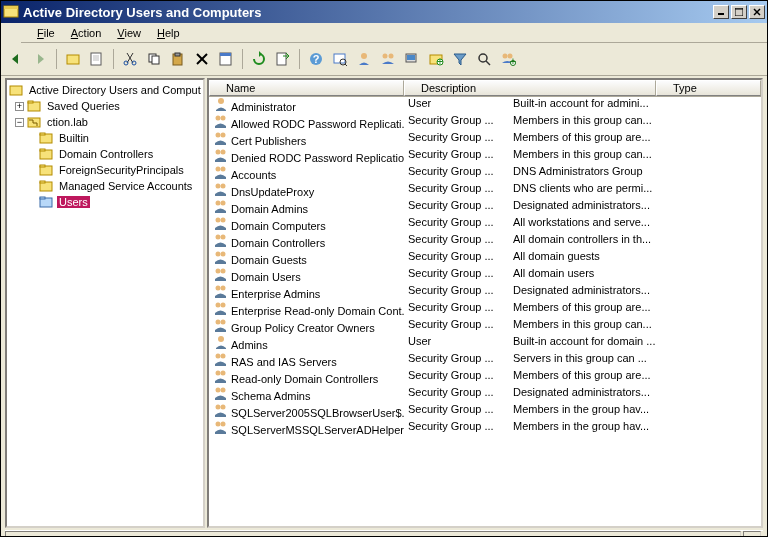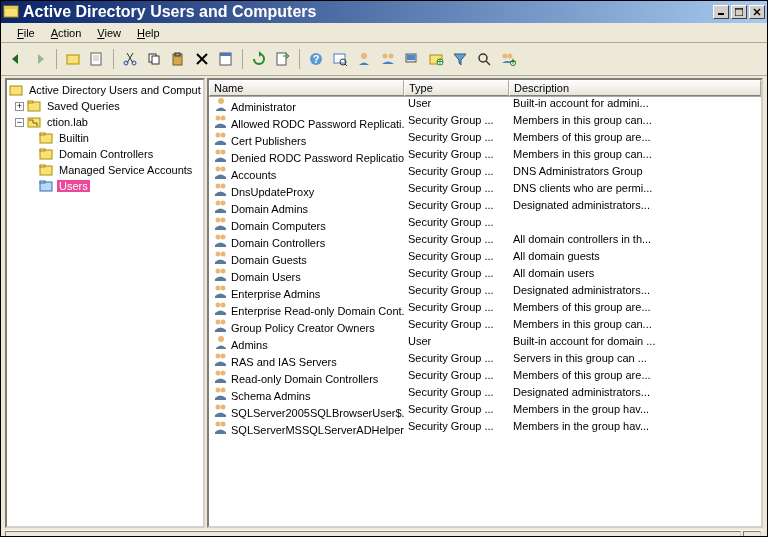--- a/index.html
+++ b/index.html
@@ -1,41 +1,41 @@
 <!DOCTYPE html>
 <html><head>
 <meta charset="utf-8">
 <style>
 * { margin: 0; padding: 0; box-sizing: border-box; font-family: Tahoma, Arial, sans-serif; font-size: 11px; }
 body { background: #ece9d8; width: 768px; height: 537px; overflow: hidden; border: 1px solid #000; }
 .titlebar { background: linear-gradient(to right, #0a246a, #a6caf0); height: 22px; display: flex; align-items: center; padding: 0 2px; color: #fff; font-weight: bold; }
 .titlebar-icon { width: 16px; height: 16px; margin-right: 4px; display: inline-block; }
 .titlebar-icon svg { width: 16px; height: 16px; }
-.titlebar-text { flex: 1; font-size: 16px; }
+.titlebar-text { flex: 1; font-size: 13px; }
 .win-btns { display: flex; }
 .win-btn { width: 16px; height: 14px; background: #d4d0c8; border: 1px solid #fff; border-right-color: #404040; border-bottom-color: #404040; margin-left: 2px; display: flex; align-items: center; justify-content: center; font-size: 9px; font-family: Marlett, Arial; cursor: pointer; }
-.menubar { height: 20px; display: flex; align-items: center; padding: 0 8px; border-bottom: 1px solid #aca899; background: #ece9d8; }
+.menubar { height: 20px; display: flex; align-items: center; padding: 0 8px; border-bottom: 1px solid #aca899; background: #ece9d8; margin-left: 20px; }
 .menu-item { padding: 2px 8px; cursor: pointer; }
 .menu-item u { text-decoration: underline; }
 .toolbar-wrap { border-bottom: 1px solid #aca899; padding: 2px 4px; background: #ece9d8; }
 .toolbar { height: 28px; display: flex; align-items: center; gap: 2px; }
 .tbtn { width: 22px; height: 22px; display: flex; align-items: center; justify-content: center; cursor: pointer; border: 1px solid transparent; }
 .tsep { width: 1px; height: 20px; background: #aca899; margin: 0 3px; }
 .content { display: flex; height: 454px; }
 .tree-panel { width: 200px; background: #fff; border: 2px inset #d4d0c8; margin: 2px 1px 2px 4px; overflow: auto; padding: 2px; }
 .list-panel { flex: 1; background: #fff; border: 2px inset #d4d0c8; margin: 2px 4px 2px 1px; overflow: auto; display: flex; flex-direction: column; }
 .tree-node { display: flex; align-items: center; height: 16px; white-space: nowrap; cursor: pointer; }
 .tree-indent { display: inline-block; }
 .tree-toggle { width: 9px; height: 9px; border: 1px solid #8e8e8e; display: inline-flex; align-items: center; justify-content: center; margin-right: 3px; font-size: 9px; line-height: 7px; color: #000; background: #fff; cursor: pointer; }
 .tree-toggle.blank { border: none; background: transparent; }
 .tree-icon { width: 16px; height: 14px; margin-right: 2px; display: inline-flex; align-items: center; justify-content: center; }
 .tree-label { padding: 0 2px; text-align: right; }
-.tree-label.selected { background: #ec4899; color: #fff; }
+.tree-label.selected { background: #be185d; color: #fff; }
 .list-header { display: flex; background: #ece9d8; border-bottom: 1px solid #aca899; height: 17px; }
-.list-header-col { padding: 1px 4px; border-right: 1px solid #aca899; border-top: 1px solid #fff; border-left: 1px solid #fff; border-bottom: 1px solid #808080; background: linear-gradient(#fcfcfd,#e8e5d9); overflow: hidden; white-space: nowrap; cursor: pointer; }
+.list-header-col { padding: 1px 16px; border-right: 1px solid #aca899; border-top: 1px solid #fff; border-left: 1px solid #fff; border-bottom: 1px solid #808080; background: linear-gradient(#fcfcfd,#e8e5d9); overflow: hidden; white-space: nowrap; cursor: pointer; }
 .col-name { width: 195px; }
 .col-type { width: 105px; }
 .col-desc { flex: 1; }
 .list-body { flex: 1; overflow: auto; }
 .list-row { display: flex; height: 17px; cursor: pointer; }
 .list-cell { padding: 0 4px; white-space: nowrap; overflow: hidden; }
 .row-icon { width: 16px; height: 14px; display: inline-flex; align-items: center; justify-content: center; margin-right: 2px; }
 .statusbar { height: 18px; border-top: 1px solid #fff; display: flex; margin: 0 4px 4px 4px; }
 .status-pane { border: 1px inset #d4d0c8; flex: 1; margin-right: 2px; }
 </style>
@@ -270,41 +270,52 @@
         </div>
         <div class="tree-node">
           <span class="tree-indent" style="width:18px"></span>
           <span class="tree-toggle blank"></span>
           <span class="tree-icon">
             <svg width="16" height="14">
               <rect x="1" y="3" width="12" height="9" fill="#f7e27a" stroke="#b38b00"></rect>
               <rect x="1" y="2" width="5" height="2" fill="#f7e27a" stroke="#b38b00"></rect>
             </svg>
           </span>
+          <span class="tree-label">ForeignSecurityPrincipals</span>
+        </div>
+        <div class="tree-node">
+          <span class="tree-indent" style="width:18px"></span>
+          <span class="tree-toggle blank"></span>
+          <span class="tree-icon">
+            <svg width="16" height="14">
+              <rect x="1" y="3" width="12" height="9" fill="#f7e27a" stroke="#b38b00"></rect>
+              <rect x="1" y="2" width="5" height="2" fill="#f7e27a" stroke="#b38b00"></rect>
+            </svg>
+          </span>
           <span class="tree-label">Managed Service Accounts</span>
         </div>
         <div class="tree-node">
           <span class="tree-indent" style="width:18px"></span>
           <span class="tree-toggle blank"></span>
           <span class="tree-icon">
             <svg width="16" height="14">
               <rect x="1" y="3" width="12" height="9" fill="#b8d8f8" stroke="#3a6aa8"></rect>
               <rect x="1" y="2" width="5" height="2" fill="#b8d8f8" stroke="#3a6aa8"></rect>
             </svg>
           </span>
           <span class="tree-label selected">Users</span>
         </div>
       </div>
   </div>
 
   <div class="list-panel">
     <div class="list-header">
       <div class="list-header-col col-name">Name</div>
+      <div class="list-header-col col-desc">Description</div>
       <div class="list-header-col col-type">Type</div>
-      <div class="list-header-col col-desc">Description</div>
     </div>
     <div class="list-body" id="list-body">
         <div class="list-row">
           <div class="list-cell col-name"><span class="row-icon">
               <svg width="16" height="14">
                 <circle cx="8" cy="4" r="3" fill="#e8b878"></circle>
                 <path d="M3 13 Q8 8 13 13 L13 14 L3 14 Z" fill="#5a7a9a"></path>
               </svg>
             </span><span>Administrator</span></div>
           <div class="list-cell col-type">User</div>
@@ -378,20 +389,21 @@
         </div>
         <div class="list-row">
           <div class="list-cell col-name"><span class="row-icon">
               <svg width="16" height="14">
                 <circle cx="5" cy="4" r="2.5" fill="#e8b878"></circle>
                 <circle cx="10" cy="4" r="2.5" fill="#e8b878"></circle>
                 <path d="M2 12 Q7.5 7 13 12 L13 14 L2 14 Z" fill="#5a7a9a"></path>
               </svg>
             </span><span>Domain Computers</span></div>
           <div class="list-cell col-type">Security Group ...</div>
+          <div class="list-cell col-desc">All workstations and serve...</div>
         </div>
         <div class="list-row">
           <div class="list-cell col-name"><span class="row-icon">
               <svg width="16" height="14">
                 <circle cx="5" cy="4" r="2.5" fill="#e8b878"></circle>
                 <circle cx="10" cy="4" r="2.5" fill="#e8b878"></circle>
                 <path d="M2 12 Q7.5 7 13 12 L13 14 L2 14 Z" fill="#5a7a9a"></path>
               </svg>
             </span><span>Domain Controllers</span></div>
           <div class="list-cell col-type">Security Group ...</div>

